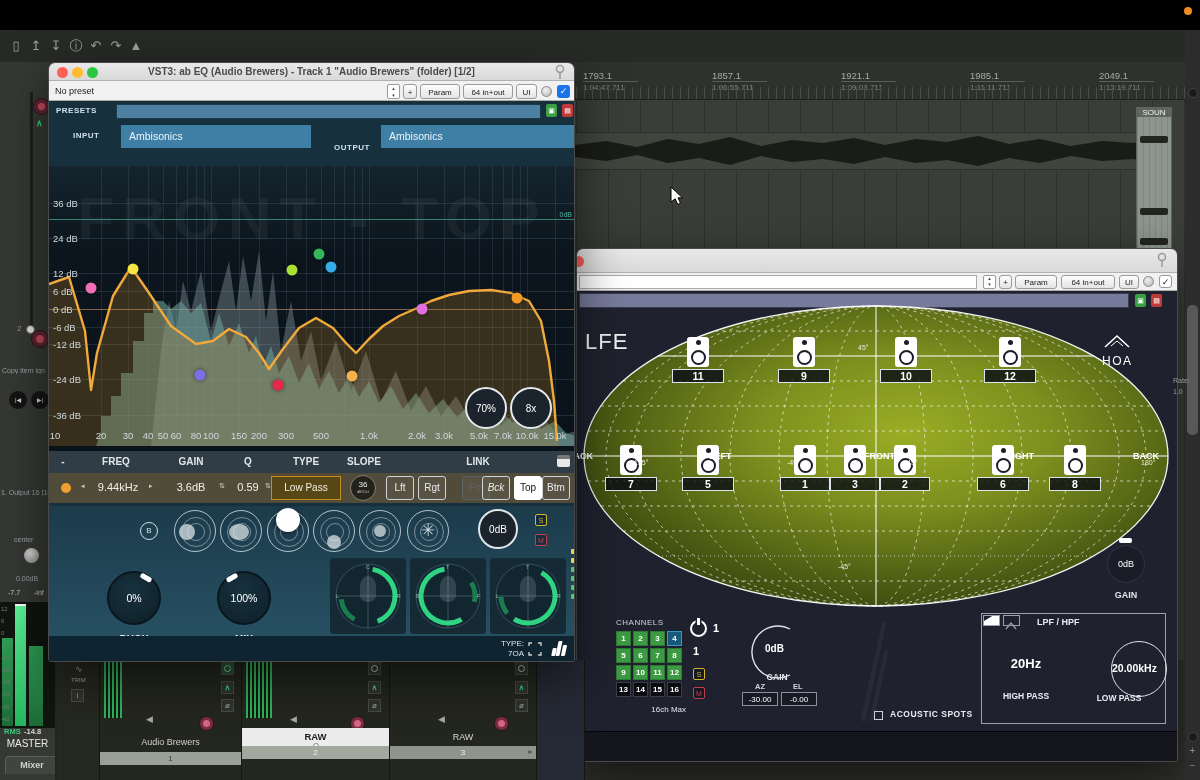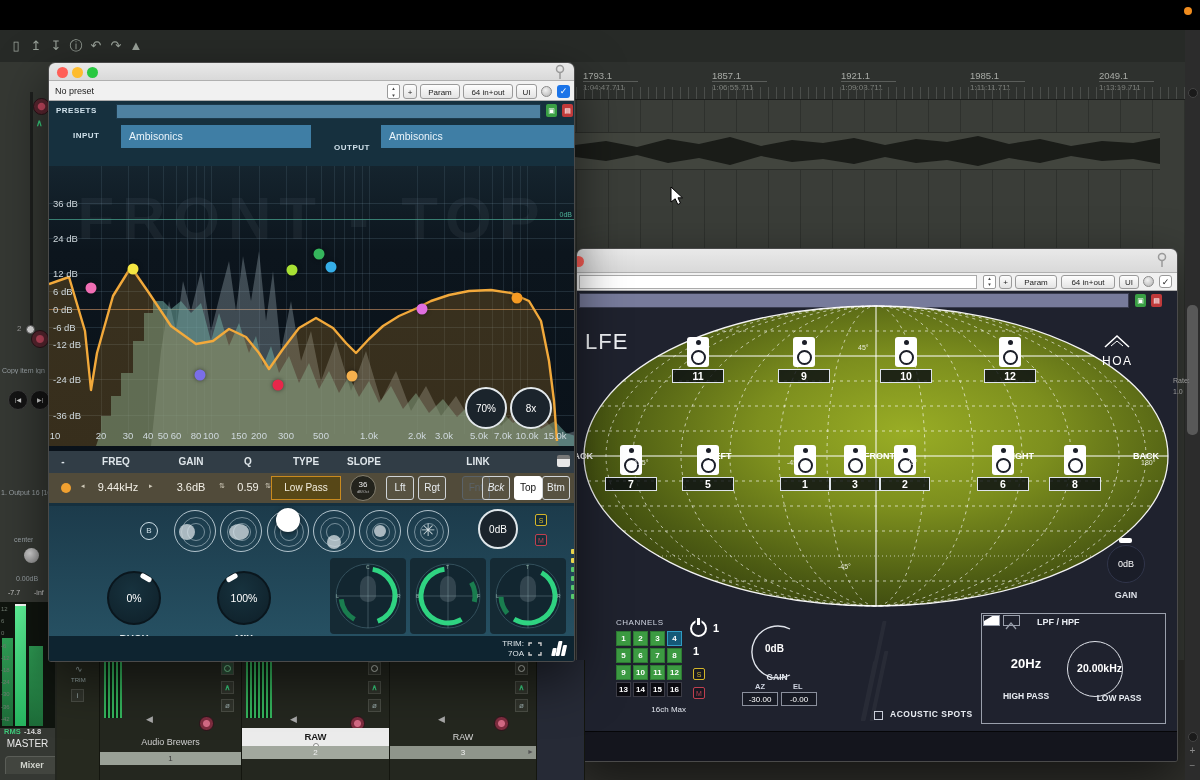--- a/index.html
+++ b/index.html
@@ -160,21 +160,21 @@
   .azel-lbl { position:absolute; font-size:7.5px; font-weight:bold; color:#cfd4e0; }
   .azel-box { position:absolute; width:36px; height:14px; border:1px solid #8a8f9c; background:#171a24; color:#fff; font-size:8px; text-align:center; line-height:13px; }
   .acbox { left:297px; top:420px; width:9px; height:9px; border:1.5px solid #c8cdd8; }
   .aclbl { left:313px; top:418px; font-size:8.5px; font-weight:bold; color:#e8ecf2; letter-spacing:.5px; }
   .lpfpanel { left:404px; top:322px; width:185px; height:111px; border:1px solid #9aa0ac; }
   .lpftitle { left:460px; top:326px; font-size:9px; font-weight:bold; color:#e8ecf2; }
   .fico { position:absolute; top:324px; width:17px; height:11px; border:1px solid #9aa0ac; }
   .fico1::after { content:''; position:absolute; inset:0; background:#fff; clip-path:polygon(0 100%,0 55%,55% 0,100% 0,100% 100%); }
   .hpval { left:410px; top:365px; width:78px; text-align:center; font-size:13px; font-weight:bold; color:#fff; }
   .hplbl { left:410px; top:400px; width:78px; text-align:center; font-size:8.5px; font-weight:bold; color:#e8ecf2; }
-  .lpring { left:490px; top:350px; width:56px; height:56px; border:1.5px solid #dfe3ea; border-radius:50%; color:#fff; font-size:10.5px; font-weight:bold; text-align:right; line-height:53px; }
+  .lpring { left:534px; top:350px; width:56px; height:56px; border:1.5px solid #dfe3ea; border-radius:50%; color:#fff; font-size:10.5px; font-weight:bold; text-align:left; line-height:53px; }
   .lplbl { left:507px; top:402px; width:70px; text-align:center; font-size:8.5px; font-weight:bold; color:#e8ecf2; }
   .dec-footer { left:0; top:440px; width:602px; height:32px; background:#14151d; border-top:1px solid #060608; }
   .ablogo { display:inline-block; }
   .ablogo i { display:inline-block; background:#fff; width:3.5px; margin-right:1.5px; transform:skewX(-12deg); border-radius:1px; }
   .wmlogo { opacity:.04; }
   .cursor { z-index:90; }
   .expand { position:absolute; }
 </style>
 </head>
 <body>
@@ -230,20 +230,26 @@
         </div>
       </div>
     <div class="abs ruler-ticks"></div>
   </div>
 
   <div class="abs tracks">
     <div class="abs wavelane">
       <svg width="585" height="36" class="abs" style="left:0;top:0">
         <polygon fill="#1a1c18" points="0,12 31,8 62,14 93,6 124,11 155,4 186,13 217,7 248,10 279,5 310,12 341,6 372,9 403,3 434,11 465,6 496,13 527,8 558,10 585,5 585,31 558,26 527,28 496,23 465,30 434,25 403,33 372,27 341,30 310,24 279,31 248,26 217,29 186,23 155,32 124,25 93,30 62,22 31,28 0,24"></polygon>
       </svg>
+    </div>
+    <div class="abs clip">
+      <div class="lbl">SOUN</div>
+      <div class="wv" style="top:28px"></div>
+      <div class="wv" style="top:100px"></div>
+      <div class="wv" style="top:130px"></div>
     </div>
   </div>
   <div class="abs bottom-right"></div>
 
   <div class="abs scrollbar">
     <div class="abs sb-circ" style="top:58px"></div>
     <div class="abs sb-thumb"></div>
     <div class="abs sb-circ" style="top:702px"></div>
     <div class="abs sb-pm" style="top:715px">+</div>
     <div class="abs sb-pm" style="top:730px">−</div>
@@ -540,20 +546,21 @@
         
       </div>
     </div>
   </div>
 
   <div class="win" id="eqwin">
     <div class="titlebar" style="height:18px">
       <div class="light" style="left:8px;top:4px;background:#ff5f57"></div>
       <div class="light" style="left:23px;top:4px;background:#febc2e"></div>
       <div class="light" style="left:38px;top:4px;background:#28c840"></div>
+      <div class="title" style="margin-top:3px">VST3: ab EQ (Audio Brewers) - Track 1 "Audio Brewers" (folder) [1/2]</div>
       <svg class="pin" style="right:7px;top:1px" width="14" height="16">
         <circle cx="7" cy="5" r="3.5" fill="none" stroke="#9a9a9a" stroke-width="1.5"></circle>
           <line x1="7" y1="8" x2="7" y2="15" stroke="#9a9a9a" stroke-width="1.5"></line>
       </svg>
     </div>
     <div class="presetrow" style="top:18px;height:20px">
       <span class="prtext" style="left:6px;top:5px">No preset</span>
       <div class="stepper" style="left:338px;top:3px;height:15px;line-height:7px">▲<br>▼</div>
       <div class="prbtn" style="left:354px;top:3px;width:14px;height:15px;line-height:15px">+</div>
       <div class="prbtn" style="left:371px;top:3px;width:40px;height:15px;line-height:15px">Param</div>
@@ -780,21 +787,21 @@
 
       <div class="led" style="top:448px;background:#e8d44d"></div>
       <div class="led" style="top:457px;background:#e8d44d"></div>
       <div class="led" style="top:466px;background:#57c96b"></div>
       <div class="led" style="top:475px;background:#57c96b"></div>
       <div class="led" style="top:484px;background:#57c96b"></div>
       <div class="led" style="top:493px;background:#57c96b"></div>
 
       <div class="abs eq-footer">
         <div class="abs qual">
-          <span>TRIM:</span><br><span>7OA</span>
+          <span>TYPE:</span><br><span>7OA</span>
         </div>
         <svg class="expand" style="left:479px;top:6px" width="14" height="14">
           <g fill="none" stroke="#ccc" stroke-width="1.4">
             <path d="M1,4 V1 H4"></path>
               <path d="M10,1 H13 V4"></path>
               <path d="M13,10 V13 H10"></path>
               <path d="M4,13 H1 V10"></path>
           </g>
         </svg>
         <div class="abs ablogo" style="left:503px;top:5px">

